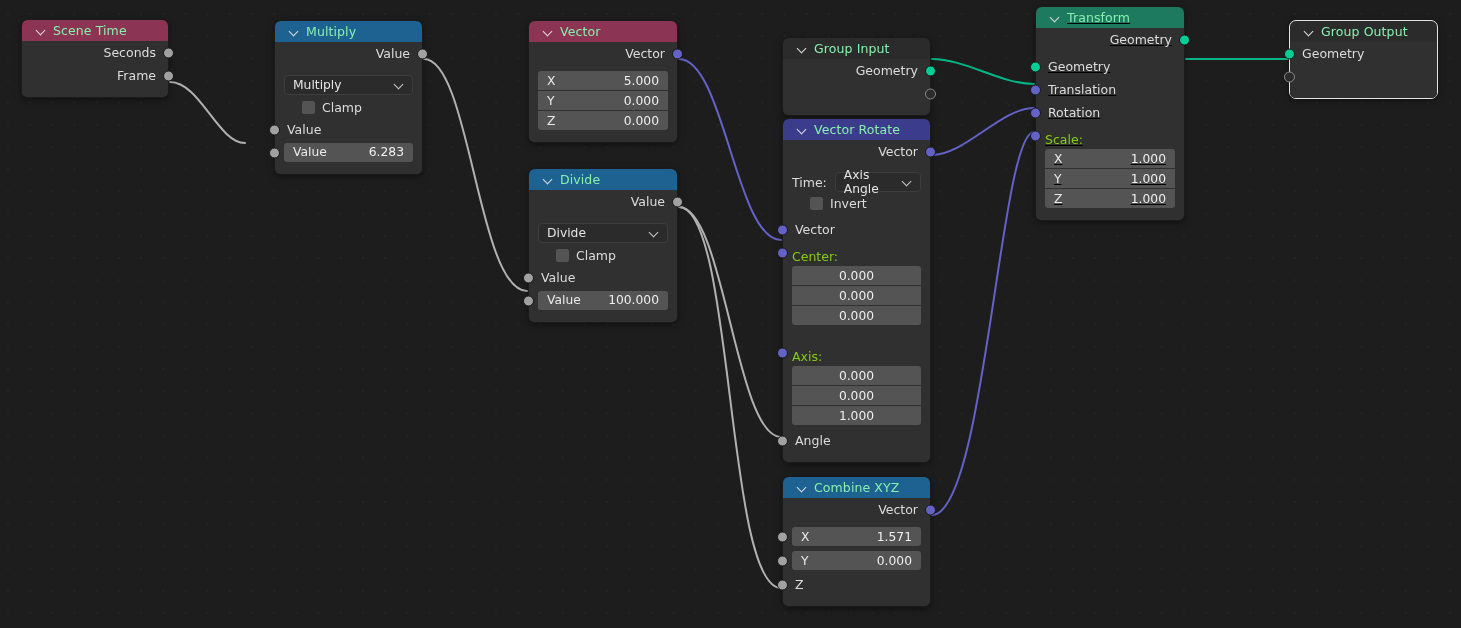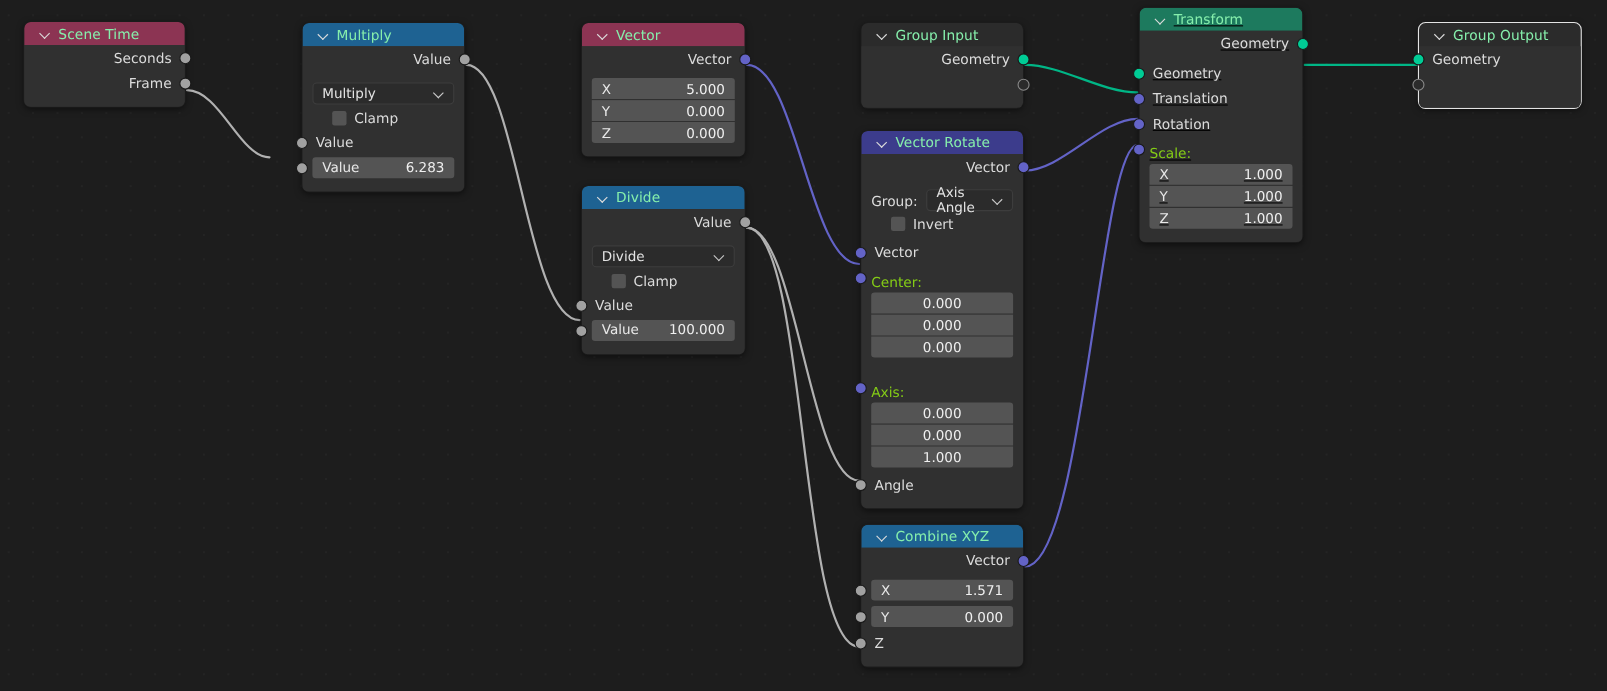--- a/index.html
+++ b/index.html
@@ -331,21 +331,21 @@
         <span class="socket left sock-val"></span>
         <div class="field" style="width:100%;">
           <span class="lbl">Value</span>
           <span class="val">100.000</span>
         </div>
       </div>
       <div class="spacer-sm"></div>
     </div>
   </div>
 
-  <div class="node plain" style="left:783px; top:21px; width:147px;">
+  <div class="node plain" style="left:783px; top:38px; width:147px;">
     <div class="node-header" style="background:#2b2b2b;">
       <span class="chev"></span>
       <span>Group Input</span>
     </div>
     <div class="node-body">
       <div class="row out">
         <span>Geometry</span>
         <span class="socket right sock-geo"></span>
       </div>
       <div class="row out">
@@ -361,21 +361,21 @@
       <span class="chev"></span>
       <span>Vector Rotate</span>
     </div>
     <div class="node-body">
       <div class="row out">
         <span>Vector</span>
         <span class="socket right sock-vec"></span>
       </div>
       <div class="spacer"></div>
       <div class="inline-enum">
-        <span class="enum-label">Group:</span>
+        <span class="enum-label">Time:</span>
         <div class="dropdown">
           <span>Axis Angle</span>
           <span class="dd-chev"></span>
         </div>
       </div>
       <div class="checkrow">
         <span class="checkbox"></span>
         <span>Invert</span>
       </div>
       <div class="spacer-sm"></div>

